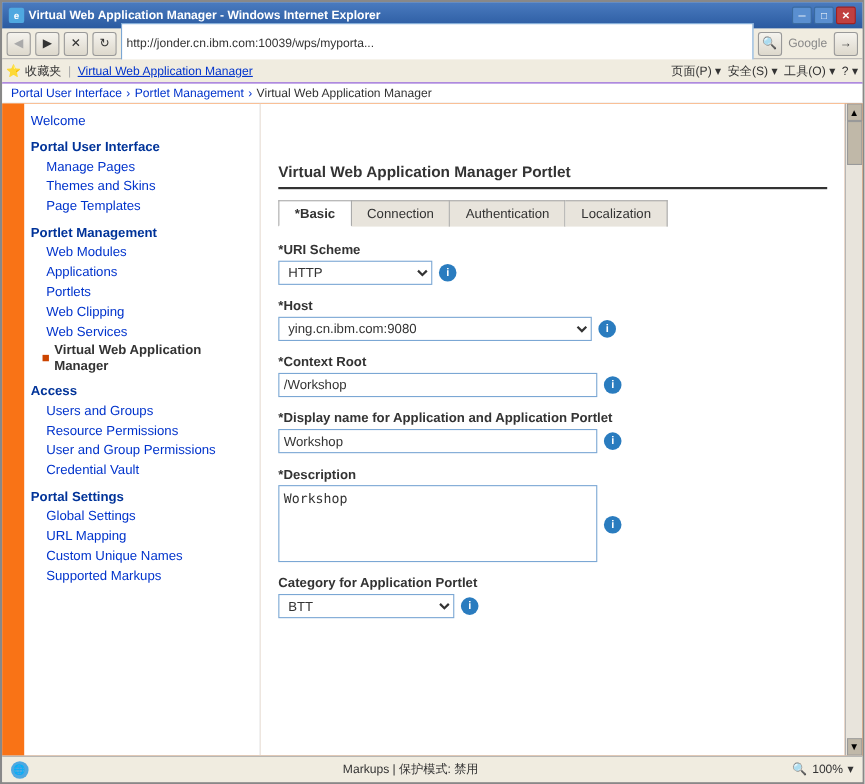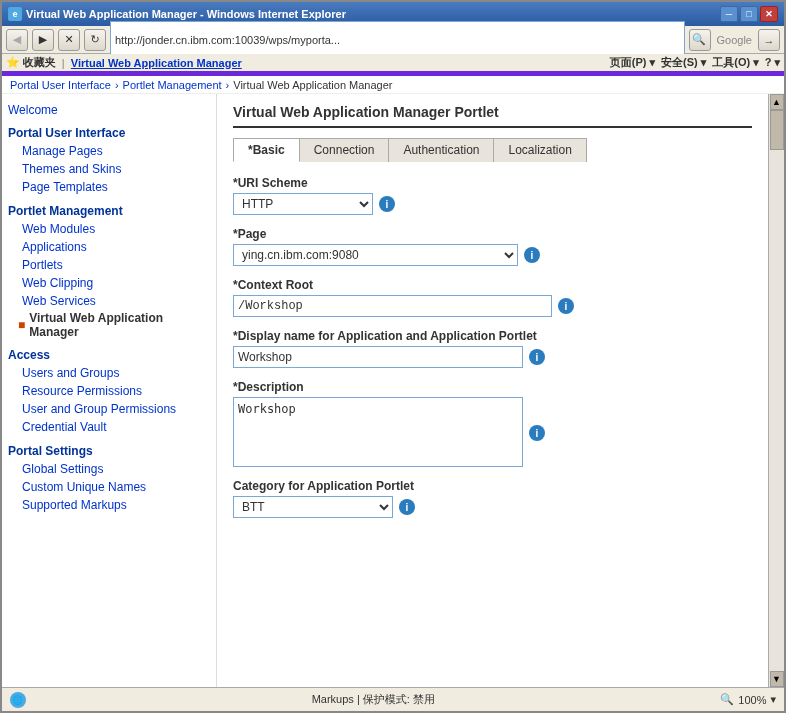--- a/index.html
+++ b/index.html
@@ -12,38 +12,38 @@
     .title-bar .title-icon { width: 14px; height: 14px; background: #4fa8e0; border-radius: 2px; font-size: 9px; display: flex; align-items: center; justify-content: center; color: white; font-weight: bold; flex-shrink: 0; }
     .title-bar .title-text { flex: 1; }
     .title-bar .win-controls { display: flex; gap: 2px; }
     .win-btn { width: 18px; height: 16px; background: #5a8fd0; border: 1px solid #3a6aa0; border-radius: 2px; color: white; font-size: 9px; display: flex; align-items: center; justify-content: center; cursor: pointer; }
     .win-btn.close { background: #c04040; border-color: #a02020; }
 
     .nav-bar { background: #f0ece0; border-bottom: 1px solid #aaa; padding: 2px 4px; display: flex; align-items: center; gap: 4px; height: 28px; }
     .nav-btn { width: 22px; height: 22px; background: linear-gradient(to bottom, #f5f3ee, #ddd8cc); border: 1px solid #999; border-radius: 3px; display: flex; align-items: center; justify-content: center; cursor: pointer; font-size: 11px; color: #333; }
     .nav-btn.disabled { color: #aaa; }
     .address-bar { flex: 1; height: 38px; border: 1px solid #7ba7d4; background: white; padding: 0 4px; font-size: 11px; color: #333; display: flex; align-items: center; }
-    .fav-bar { background: #f0ece0; border-bottom: 5px solid #6d28d9; padding: 1px 4px; display: flex; align-items: center; gap: 6px; height: 22px; font-size: 11px; color: #333; font-weight: bold; }
+    .fav-bar { background: #f0ece0; border-bottom: 1px solid #6d28d9; padding: 1px 4px; display: flex; align-items: center; gap: 6px; height: 22px; font-size: 11px; color: #333; }
     .fav-item { color: #0033cc; text-decoration: underline; cursor: pointer; font-size: 11px; }
 
     
-    .main-area { display: flex; flex: 1; overflow: hidden; background: #f97316; }
+    .main-area { display: flex; flex: 1; overflow: hidden; background: #f97316; padding-left: 20px; }
 
     
     .sidebar { width: 215px; background: white; border-right: 1px solid #ddd; overflow-y: auto; padding: 8px 6px; flex-shrink: 0; font-size: 12px; }
     .sidebar-link { color: #0033cc; text-decoration: none; cursor: pointer; display: block; padding: 1px 0; font-size: 12px; }
     .sidebar-section-title { color: #003399; font-weight: bold; font-size: 12px; margin-top: 8px; margin-bottom: 2px; display: block; }
     .sidebar-item { padding: 1px 0 1px 14px; }
     .sidebar-item-active { color: #333; font-weight: bold; font-size: 12px; padding: 1px 0 1px 10px; display: flex; align-items: center; gap: 2px; }
     .bullet-orange { color: #cc4400; margin-right: 2px; }
 
     
     .content-area { flex: 1; overflow-y: auto; padding: 10px 16px; background: white; }
 
-    .portlet-title { font-size: 14px; font-weight: bold; color: #333; border-bottom: 2px solid #333; padding-bottom: 6px; margin-bottom: 10px; }
+    .portlet-title { font-size: 14px; font-weight: bold; color: #333; border-bottom: 2px solid #333; padding-bottom: 6px; margin-bottom: 10px; margin-top: 44px; }
 
     
     .tabs { display: flex; gap: 0; margin-bottom: 14px; }
     .tab { padding: 4px 14px; border: 1px solid #aaa; background: #e8e4dc; font-size: 12px; cursor: pointer; color: #333; border-bottom: none; }
     .tab.active { background: white; font-weight: bold; border-bottom: 1px solid white; z-index: 1; }
     .tab:not(:first-child) { border-left: none; }
 
     
     .field-group { margin-bottom: 12px; }
     .field-label { font-size: 12px; color: #333; margin-bottom: 3px; font-weight: bold; }
@@ -162,20 +162,23 @@
         </div>
       <div class="sidebar-item">
           <a class="sidebar-link">Credential Vault</a>
         </div>
 
       <span class="sidebar-section-title">Portal Settings</span>
       <div class="sidebar-item">
           <a class="sidebar-link">Global Settings</a>
         </div>
       <div class="sidebar-item">
+          <a class="sidebar-link">URL Mapping</a>
+        </div>
+      <div class="sidebar-item">
           <a class="sidebar-link">Custom Unique Names</a>
         </div>
       <div class="sidebar-item">
           <a class="sidebar-link">Supported Markups</a>
         </div>
     </div>
 
     <div class="content-area">
       <div class="portlet-title">Virtual Web Application Manager Portlet</div>
 
@@ -191,33 +194,33 @@
         <div class="field-row">
           <select class="field-select" style="width:140px;">
             <option>HTTP</option>
             <option>HTTPS</option>
           </select>
           <div class="info-icon">i</div>
         </div>
       </div>
 
       <div class="field-group">
-        <div class="field-label">*Page</div>
+        <div class="field-label">*Host</div>
         <div class="field-row">
           <select class="field-select" style="width:285px;">
             <option>ying.cn.ibm.com:9080</option>
           </select>
           <div class="info-icon">i</div>
         </div>
       </div>
 
       <div class="field-group">
         <div class="field-label">*Context Root</div>
         <div class="field-row">
-          <input type="text" class="field-input" style="width: 319px; font-family: Liberation Mono, monospace;" value="/Workshop">
+          <input type="text" class="field-input" style="width: 290px;" value="/Workshop">
           <div class="info-icon">i</div>
         </div>
       </div>
 
       <div class="field-group">
         <div class="field-label">*Display name for Application and Application Portlet</div>
         <div class="field-row">
           <input type="text" class="field-input" style="width: 290px;" value="Workshop">
           <div class="info-icon">i</div>
         </div>

